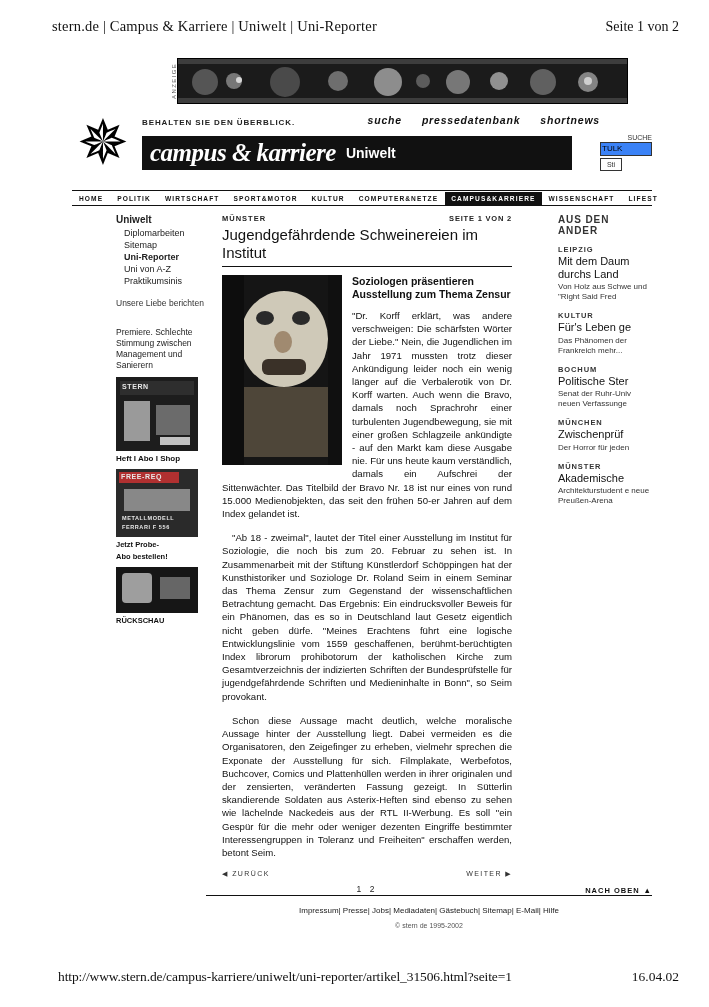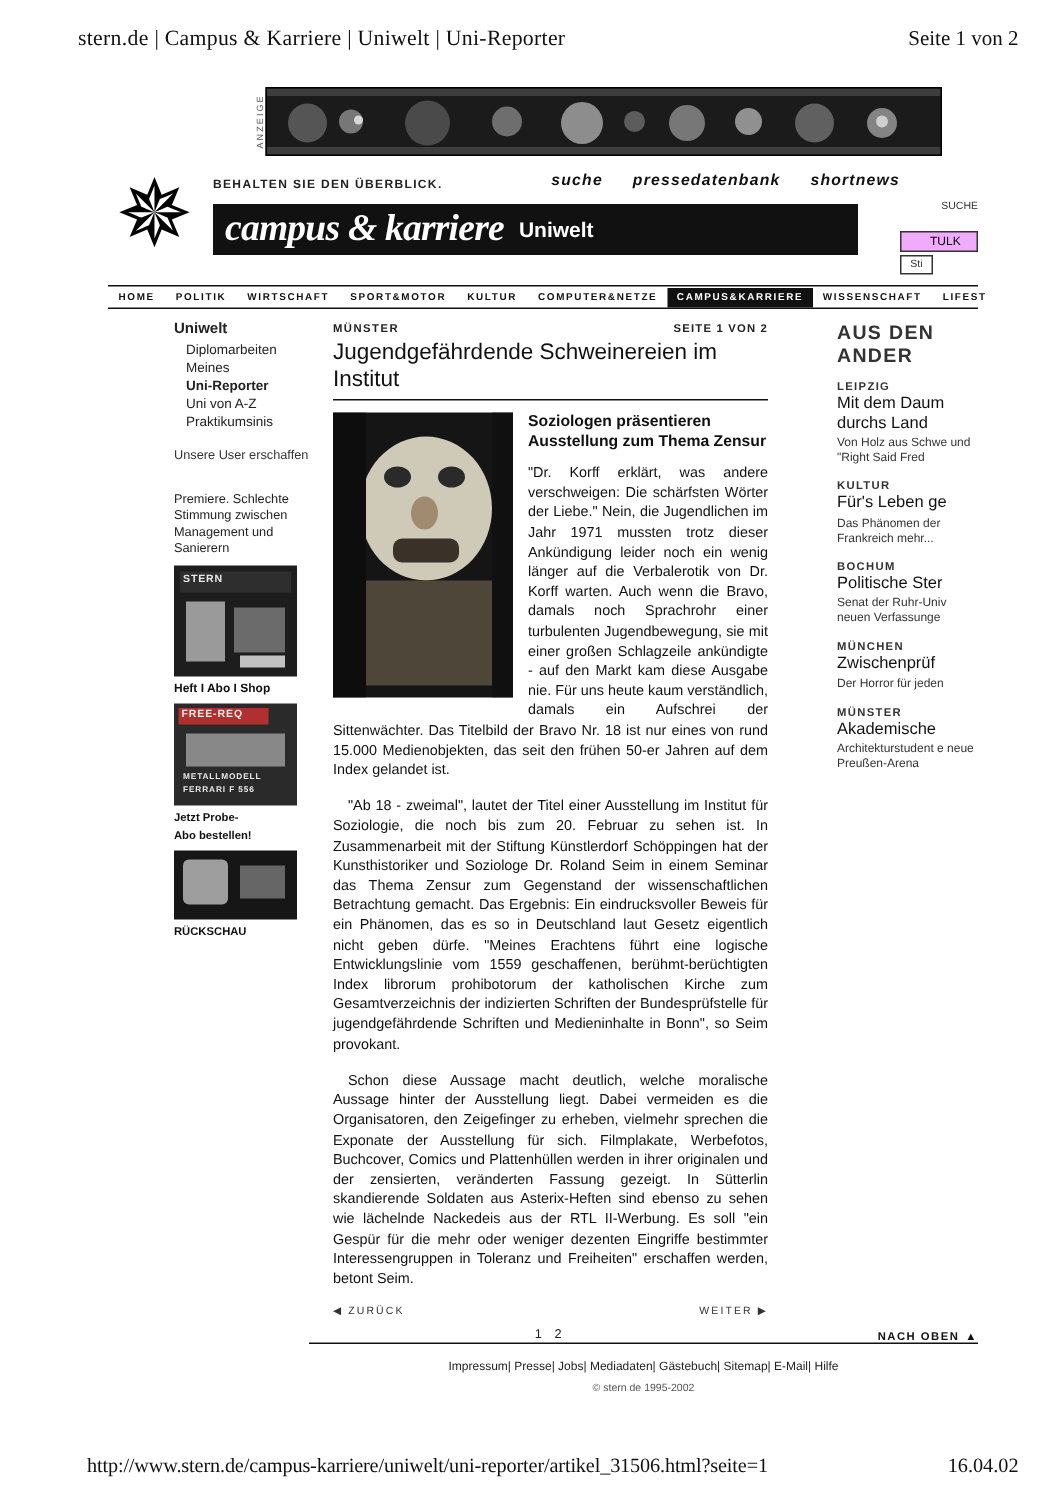--- a/index.html
+++ b/index.html
@@ -173,23 +173,23 @@
     font-family: "Liberation Sans", sans-serif;
     font-size: 7px;
     text-align: right;
     color: #333;
   }
   .search-field {
     border: 1px solid #333;
     height: 12px;
     font-size: 8px;
     line-height: 12px;
-    padding-left: 19px;
-    margin-top: 13px;
-    background: #f0abfc;
+    padding-left: 1px;
+    margin-top: 1px;
+    background: #3b82f6;
     text-align: left;
     color: #000;
   }
   .search-btn {
     border: 1px solid #333;
     height: 11px;
     width: 20px;
     font-size: 7px;
     line-height: 11px;
     margin-top: 2px;
@@ -390,21 +390,21 @@
   
   .col-right {
     position: absolute;
     right: 0;
     top: 0;
     width: 94px;
     font-family: "Liberation Sans", sans-serif;
     color: #222;
   }
   .col-right .rhead {
-    font-size: 13px;
+    font-size: 10px;
     font-weight: bold;
     letter-spacing: 0.9px;
     color: #333;
     margin-bottom: 8px;
   }
   .rl-city {
     font-size: 7.5px;
     font-weight: bold;
     letter-spacing: 0.9px;
     color: #333;
@@ -524,26 +524,26 @@
     <span class="nav-sep"></span>
     <span class="nav-item">LIFEST</span>
   </div>
 
   <div class="cols">
 
     <div class="col-left">
       <div class="grp">
         <div class="head">Uniwelt</div>
         <div class="itm">Diplomarbeiten</div>
-        <div class="itm">Meines</div>
+        <div class="itm">Sitemap</div>
         <div class="itm bold">Uni-Reporter</div>
         <div class="itm">Uni von A-Z</div>
         <div class="itm">Praktikumsinis</div>
       </div>
-      <div class="note">Unsere User erschaffen</div>
+      <div class="note">Unsere Liebe berichten</div>
 
       <div class="promo-text">Premiere. Schlechte Stimmung zwischen Management und Sanierern</div>
 
       <div class="promo-box">
         <div class="pb-shape" style="left:4px;top:4px;width:74px;height:14px;background:#2e2e2e;"></div>
         <div class="pb-word" style="left:6px;top:6px;">STERN</div>
         <div class="pb-shape" style="left:8px;top:24px;width:26px;height:40px;background:#9a9a9a;"></div>
         <div class="pb-shape" style="left:40px;top:28px;width:34px;height:30px;background:#6b6b6b;"></div>
         <div class="pb-shape" style="left:44px;top:60px;width:30px;height:8px;background:#c2c2c2;"></div>
       </div>

